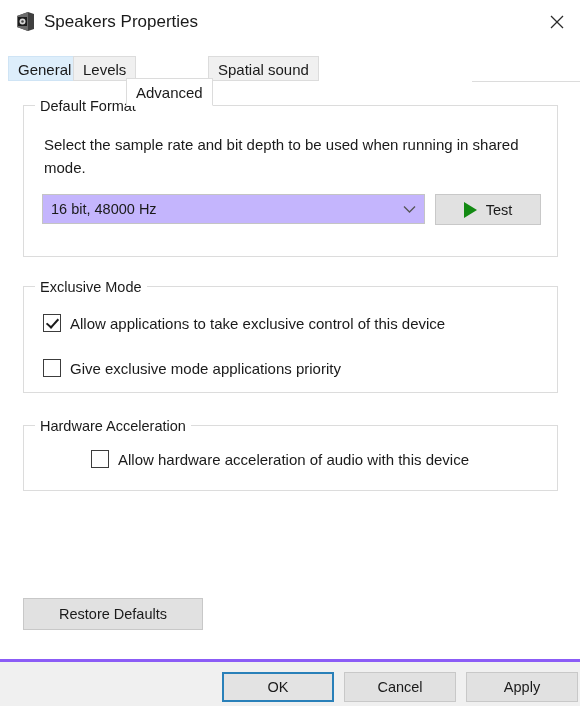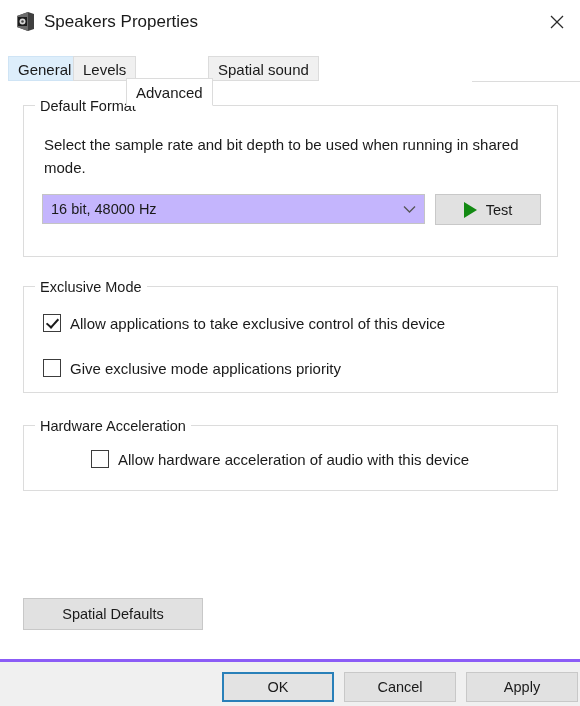--- a/index.html
+++ b/index.html
@@ -310,21 +310,21 @@
 
     <div class="checkrow" id="check-hardware-accel">
       <span class="checkbox"></span>
       <span class="check-label">Allow hardware acceleration of audio with this device</span>
     </div>
   </div>
 
 </div>
 
 <div class="btn" id="restore-defaults-button">
-  <span>Spatial Defaults</span>
+  <span>Restore Defaults</span>
 </div>
 
 <div class="footer">
   <div class="btn" id="ok-button">
     <span>OK</span>
   </div>
   <div class="btn" id="apply-button">
     <span>Apply</span>
   </div>
   <div class="btn" id="cancel-button">

